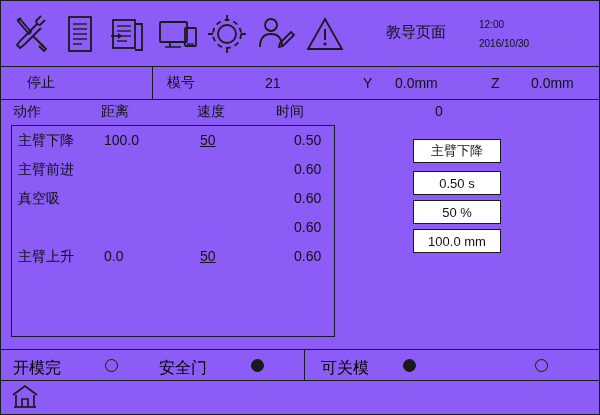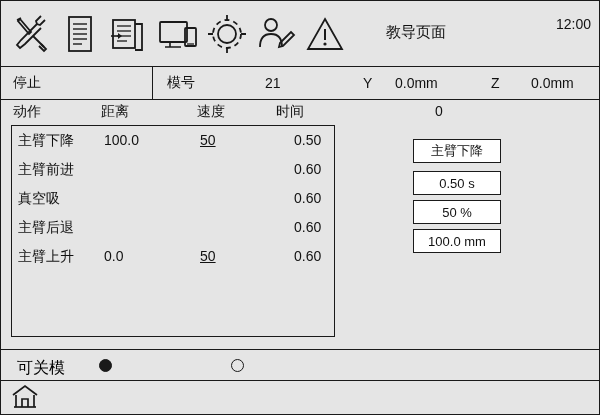--- a/index.html
+++ b/index.html
@@ -4,21 +4,21 @@
 <style>
   * { box-sizing: border-box; }
   html, body {
     margin: 0; padding: 0;
     background: #ffffff;
     font-family: "Liberation Sans", sans-serif;
   }
   #screen {
     position: relative;
     width: 600px; height: 415px;
-    background: #e5e5e5;
+    background: #8b5cf6;
     border: 1px solid #1a1a1a;
     overflow: hidden;
   }
 
   
   #toolbar {
     position: absolute; left: 0; top: 0;
     width: 598px; height: 66px;
     border-bottom: 1px solid #1a1a1a;
     display: flex; align-items: center;
@@ -33,36 +33,36 @@
   }
   .tb-icon svg { display: block; }
 
   #title-block {
     position: absolute; left: 360px; top: 22px;
     width: 110px; text-align: center;
     font-size: 15px; color: #111;
   }
   #clock-block {
     position: absolute; left: 478px; top: 14px;
-    width: 112px; text-align: right;
-    font-size: 14px; color: #111; line-height: 19px;
+    width: 112px; text-align: left;
+    font-size: 10px; color: #111; line-height: 19px;
   }
 
   
   #statusbar {
     position: absolute; left: 0; top: 66px;
     width: 598px; height: 33px;
     border-bottom: 1px solid #1a1a1a;
     display: flex; align-items: stretch;
   }
   .sb-cell {
     display: flex; align-items: center;
     font-size: 14px; color: #111;
   }
-  #sb-stop { width: 152px; padding-left: 12px; border-right: 1px solid #1a1a1a; }
+  #sb-stop { width: 152px; padding-left: 26px; border-right: 1px solid #1a1a1a; }
   #sb-mold-label { width: 112px; padding-left: 14px; }
   #sb-mold-value { width: 88px; }
   #sb-y-label { width: 42px; padding-left: 10px; }
   #sb-y-value { width: 96px; }
   #sb-z-label { width: 40px; }
   #sb-z-value { flex: 1; }
 
   
   #colheaders {
     position: absolute; left: 0; top: 99px;
@@ -228,20 +228,21 @@
           <circle cx="20" cy="29" r="1.6" fill="#1a1a1a"></circle>
         </svg>
       </div>
 
     </div>
 
     <div id="title-block">教导页面</div>
 
     <div id="clock-block">
       <div>12:00</div>
+      <div>2016/10/30</div>
     </div>
   </div>
 
   <div id="statusbar">
     <div class="sb-cell" id="sb-stop">停止</div>
     <div class="sb-cell" id="sb-mold-label">模号</div>
     <div class="sb-cell" id="sb-mold-value">21</div>
     <div class="sb-cell" id="sb-y-label">Y</div>
     <div class="sb-cell" id="sb-y-value">0.0mm</div>
     <div class="sb-cell" id="sb-z-label">Z</div>
@@ -269,39 +270,44 @@
       <span class="c-speed"></span>
       <span class="c-time">0.60</span>
     </div>
     <div class="trow">
       <span class="c-action">真空吸</span>
       <span class="c-dist"></span>
       <span class="c-speed"></span>
       <span class="c-time">0.60</span>
     </div>
     <div class="trow">
-      <span class="c-action">主臂后退</span>
       <span class="c-dist"></span>
       <span class="c-speed"></span>
       <span class="c-time">0.60</span>
     </div>
     <div class="trow">
       <span class="c-action">主臂上升</span>
       <span class="c-dist">0.0</span>
       <span class="c-speed">50</span>
       <span class="c-time">0.60</span>
     </div>
   </div>
 
   <div class="vbox" id="vbox-0">主臂下降</div>
   <div class="vbox" id="vbox-1">0.50 s</div>
   <div class="vbox" id="vbox-2">50 %</div>
   <div class="vbox" id="vbox-3">100.0 mm</div>
 
   <div id="bottombar">
+    <div id="bb-left">
+      <span id="bb-l1" class="bb-label">开模完</span>
+      <span id="bb-l1d" class="dot"></span>
+      <span id="bb-l2" class="bb-label">安全门</span>
+      <span id="bb-l2d" class="dot filled"></span>
+    </div>
     <div id="bb-right">
       <span id="bb-r1" class="bb-label">可关模</span>
       <span id="bb-r1d" class="dot filled"></span>
       <span id="bb-r2d" class="dot"></span>
     </div>
   </div>
 
   <div id="footer">
     <div id="home-icon">
       <svg width="28" height="26" viewBox="0 0 28 26">

